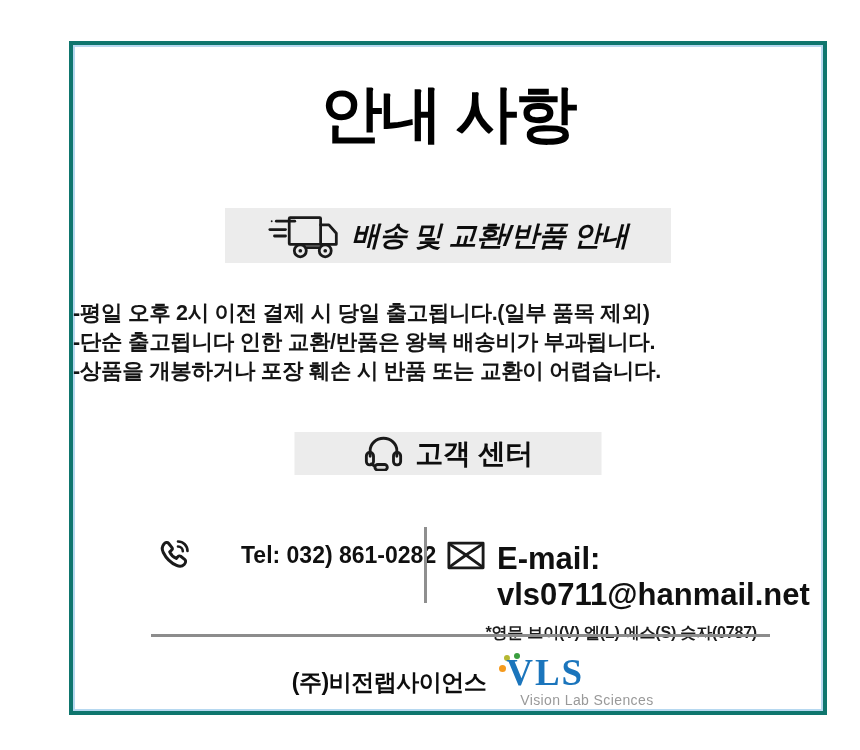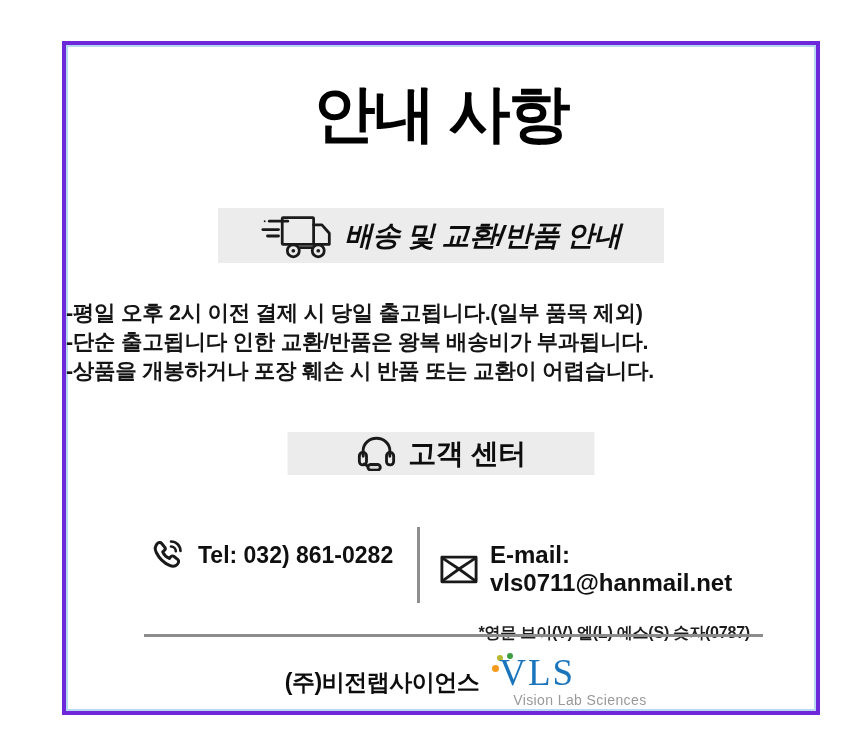--- a/index.html
+++ b/index.html
@@ -1,22 +1,22 @@
 <!DOCTYPE html>
 <html><head>
 <meta charset="utf-8">
 <style>
   html,body{margin:0;padding:0;background:#fff;}
   #page{
     position:relative;width:860px;height:750px;background:#fff;overflow:hidden;
     font-family:"Liberation Sans","DejaVu Sans",sans-serif;color:#111;
   }
   .frame{
-    position:absolute;left:62px;top:41px;width:750px;height:666px;
-    border:4px solid #6d28d9;
+    position:absolute;left:69px;top:41px;width:750px;height:666px;
+    border:4px solid #0f766e;
     box-shadow:inset 0 0 0 2px rgba(122,184,227,.55);
     background:#fff;
   }
   .page-title{
     position:absolute;left:0;right:0;top:36px;margin:0;
     text-align:center;font-size:62px;line-height:1.05;font-weight:900;
     letter-spacing:-2px;color:#000;
   }
   .section-heading{
     position:absolute;left:50%;transform:translateX(-50%);
@@ -35,29 +35,29 @@
     display:flex;flex-direction:column;
   }
   .bullets-inner{width:fit-content;text-align:left;}
   .bullet{
     font-size:21.5px;line-height:29px;font-weight:700;color:#151515;
     letter-spacing:-0.3px;white-space:nowrap;
   }
   .contact-row{position:absolute;left:0;top:480px;width:750px;height:125px;}
   .phone-group{
     position:absolute;left:83px;top:12px;display:flex;align-items:center;
-    font-size:23px;font-weight:700;color:#101010;
+    font-size:23px;font-weight:700;color:#101010;gap:36px;
   }
   .phone-group .icon{margin-right:13px;}
   .v-divider{
     position:absolute;left:351px;top:2px;width:3px;height:76px;background:#8f8f8f;
   }
   .email-group{
-    position:absolute;left:374px;top:16px;display:flex;align-items:center;
-    font-size:24px;font-weight:700;color:#101010;
+    position:absolute;left:374px;top:16px;display:flex;align-items:flex-start;
+    font-size:31px;font-weight:700;color:#101010;
   }
   .email-group .icon{margin-right:12px;}
   .email-note{
     position:absolute;right:66px;top:98px;
     font-size:16px;font-weight:600;color:#1c1c1c;letter-spacing:-0.2px;
   }
   .h-divider{
     position:absolute;left:78px;top:589px;width:619px;height:3px;
     background:#8c8c8c;
   }
@@ -70,21 +70,21 @@
     margin-right:10px;margin-top:6px;
   }
   .logo{position:relative;width:108px;height:54px;}
   .logo-dot{position:absolute;border-radius:50%;}
   .dot-yellow{left:8px;top:3px;width:6px;height:6px;background:#b5b832;}
   .dot-green{left:18px;top:1px;width:6px;height:6px;background:#3a9e3e;}
   .dot-orange{left:3px;top:13px;width:7px;height:7px;background:#f59a1d;}
   .logo-vls{
     position:absolute;left:10px;top:2px;
     font-family:"Liberation Serif","DejaVu Serif",serif;
-    font-size:37px;font-weight:400;color:#1b75bc;letter-spacing:2px;line-height:1;
+    font-size:37px;font-weight:700;color:#1b75bc;letter-spacing:2px;line-height:1;
   }
   .logo-sub{
     position:absolute;left:24px;top:40px;
     font-size:14px;color:#999;letter-spacing:0.4px;white-space:nowrap;
   }
   svg{stroke:#1a1a1a;fill:none;stroke-width:3;stroke-linecap:round;stroke-linejoin:round;}
 </style>
 </head>
 <body>
 

